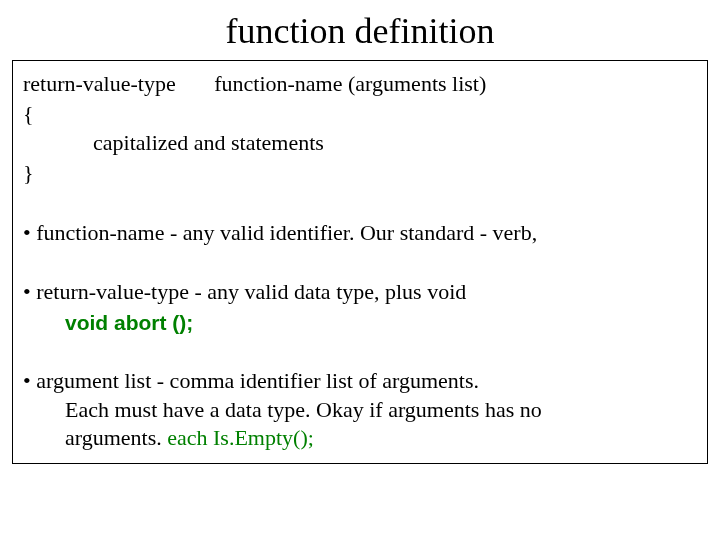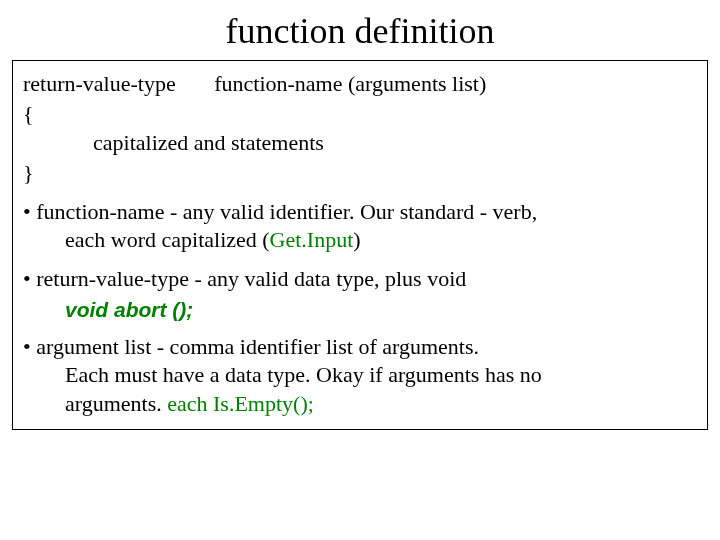--- a/index.html
+++ b/index.html
@@ -33,30 +33,30 @@
   .syntax {
     font-size: 22px;
     line-height: 1.35;
   }
   .syntax .line1 { white-space: pre; }
   .syntax .brace { }
   .syntax .decl { padding-left: 70px; }
   .bullet {
     font-size: 22px;
     line-height: 1.3;
-    margin-top: 10px;
+    margin-top: 31px;
   }
   .bullet .lead::before {
     content: "• ";
   }
   .cont {
     padding-left: 42px;
   }
   .green { color: #008000; }
-  .greenbold { color: #008000; font-weight: bold; font-style: italic; }
+  .greenbold { color: #008000; font-weight: bold; }
   .arial { font-family: Arial, Helvetica, sans-serif; font-size: 21px; }
   .void-line { padding-left: 42px; margin-top: 2px; }
 </style>
 </head>
 <body>
 
 <div class="slide">
 
   <div class="title">function definition</div>
 
@@ -64,23 +64,20 @@
 
     <div class="syntax">
       <div class="line1">return-value-type       function-name (arguments list)</div>
       <div class="brace">{</div>
       <div class="decl">capitalized and statements</div>
       <div class="brace">}</div>
     </div>
 
     <div class="bullet">
       <span class="lead">function-name - any valid identifier. Our standard - verb,</span>
-      <div class="cont">
-        <span>each word capitalized (</span><span class="green">Get.Input</span><span>)</span>
-      </div>
     </div>
 
     <div class="bullet">
       <span class="lead">return-value-type - any valid data type, plus void</span>
       <div class="void-line greenbold arial">void  abort ();</div>
     </div>
 
     <div class="bullet">
       <span class="lead">argument list - comma identifier list of arguments.</span>
       <div class="cont">Each must have a data type. Okay if arguments has no</div>

